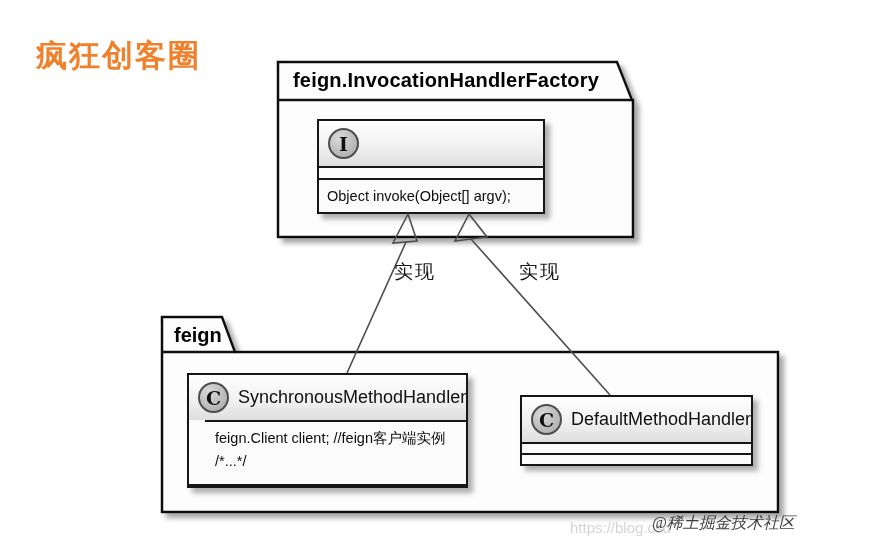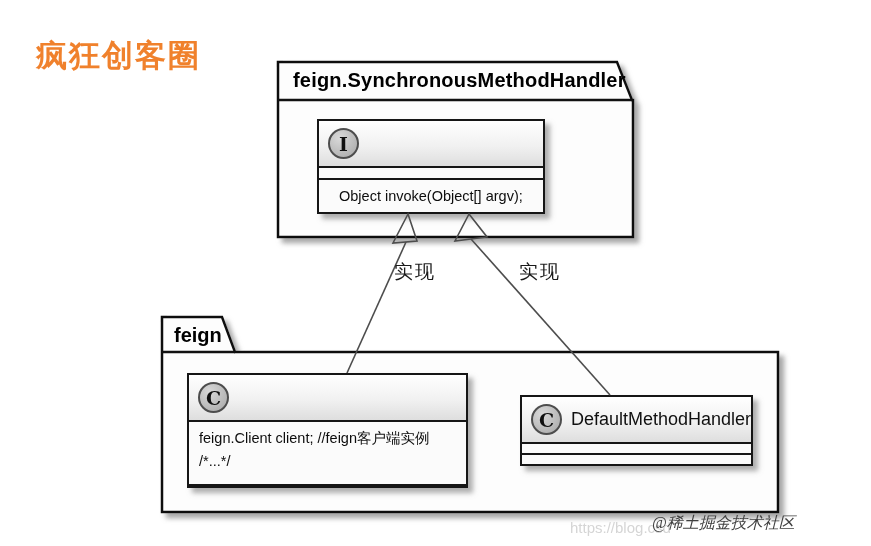--- a/index.html
+++ b/index.html
@@ -41,32 +41,32 @@
     width:31px; height:31px; border-radius:50%; flex:0 0 auto;
     border:2px solid #4d4d4d;
     background:radial-gradient(circle at 35% 30%, #d9d9d9, #a6a6a6);
     display:flex; align-items:center; justify-content:center;
     font-family:"DejaVu Serif", serif; font-weight:bold; font-size:19px; color:#101010;
   }
   .iface-name { font-style:italic; font-size:17px; font-weight:bold; color:#101010; }
   .class-name { font-size:18px; color:#101010; }
   .compartment { border-top:2px solid #161616; background:#fbfbfb; }
   .c-method {
-    display:flex; align-items:center; padding:0 20px;
+    display:flex; align-items:center; padding:0 8px;
     font-size:14.5px; color:#0d0d0d;
   }
   .c-fields { padding:5px 10px 0 10px; font-size:14.5px; line-height:23px; color:#0d0d0d; }
   
   #box-methodhandler { left:317px; top:119px; width:228px; height:95px; }
   #box-methodhandler .box-title { height:45px; }
   #box-methodhandler .c-empty { height:12px; }
   #box-methodhandler .c-method { flex:1 1 auto; }
   #box-sync { left:187px; top:373px; width:281px; height:115px; }
   #box-sync .box-title { height:45px; }
-  #box-sync .c-fields { height:66px; }
+  #box-sync .c-fields { height:66px;margin-left:16px; }
   #box-sync .c-empty { flex:1 1 auto; }
   #box-default { left:520px; top:395px; width:233px; height:71px; }
   #box-default .box-title { height:45px; }
   #box-default .c-empty1 { height:11px; }
   #box-default .c-empty2 { flex:1 1 auto; }
   
   .rel-label {
     position:absolute; z-index:35; font-size:19px; color:#1a1a1a; letter-spacing:2px;text-align:center;
   }
   .rel-left { left:394px; top:259px; }
@@ -99,34 +99,35 @@
     <g filter="url(#ds)">
       <path d="M162,317 L222,317 L235,352 L778,352 L778,512 L162,512 Z" fill="#fdfdfd" stroke="#111111" stroke-width="2.5"></path>
     </g>
     <path d="M162,352 L235,352" stroke="#111111" stroke-width="2.5" fill="none"></path>
   </svg>
 
   <div class="corner-mark">
     <div>疯狂创客圈</div>
   </div>
 
-  <div class="pkg-title pkg1-title">feign.SynchronousMethodHandler</div>
+  <div class="pkg-title pkg1-title">feign.InvocationHandlerFactory</div>
   <div class="pkg-title pkg2-title">feign</div>
 
   <div class="uml-box" id="box-methodhandler">
     <div class="box-title">
       <span class="lollipop">I</span>
     </div>
     <div class="compartment c-empty"></div>
     <div class="compartment c-method">Object invoke(Object[] argv);</div>
   </div>
 
   <div class="uml-box" id="box-sync">
     <div class="box-title">
       <span class="lollipop">C</span>
+      <span class="class-name">SynchronousMethodHandler</span>
     </div>
     <div class="compartment c-fields">
       <div>feign.Client client; //feign客户端实例</div>
       <div>/*...*/</div>
     </div>
     <div class="compartment c-empty"></div>
   </div>
 
   <div class="uml-box" id="box-default">
     <div class="box-title">

